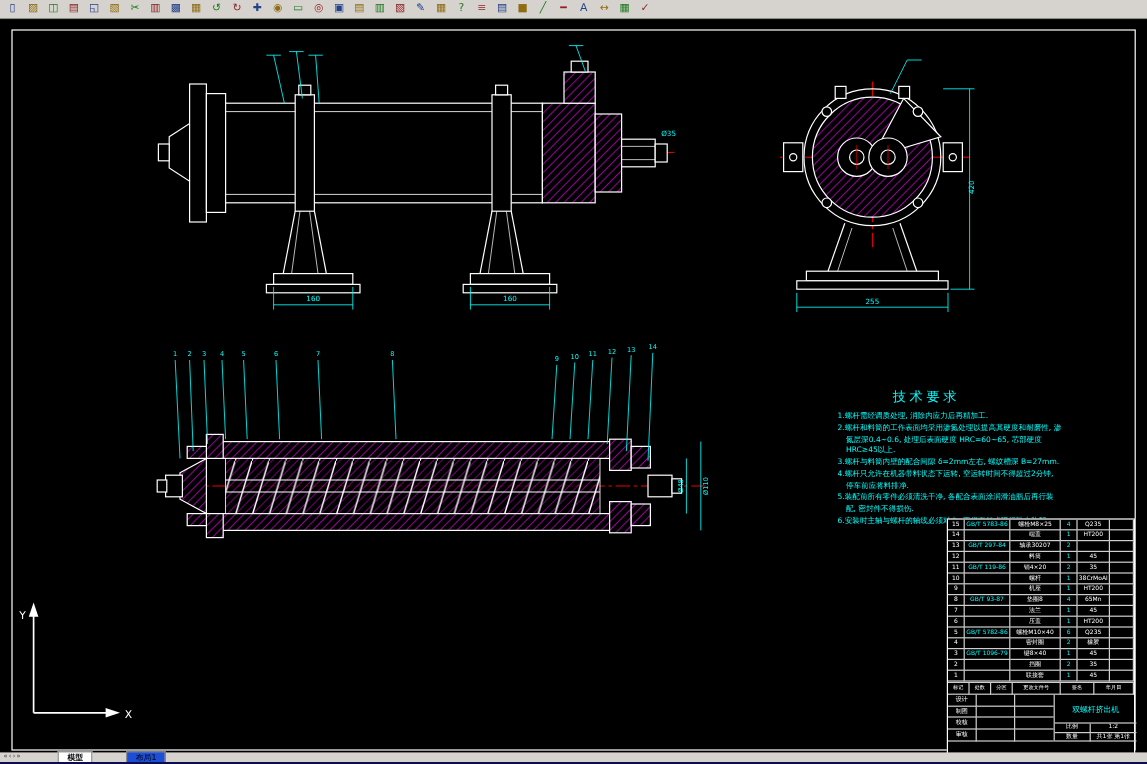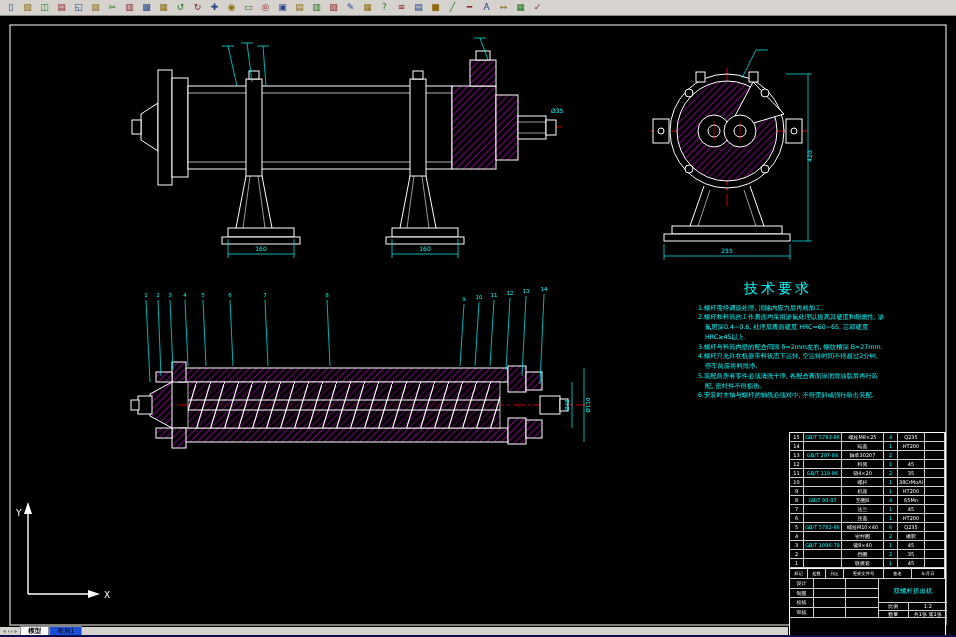--- a/index.html
+++ b/index.html
@@ -18,22 +18,22 @@
   .tb-icon:nth-child(4n)  { color:#8c2424; }
 
   
   .canvas { position:absolute; top:16px; left:0; width:956px; height:611px;
             background:#000; }
   svg.draw { position:absolute; left:0; top:0; }
 
   
   .tech { position:absolute; left:698px; top:262px; width:188px;
           color:#00ffff; font-size:6.3px; line-height:1.55; }
-  .tech .tr-title { font-size:14px; letter-spacing:3px; padding-left:46px;
-                    margin-bottom:3px; }
+  .tech .tr-title { font-size:11px; letter-spacing:3px; padding-left:46px;
+                    margin-bottom:3px;margin-top:44px; }
   .tech .tr-item { padding-left:7px; text-indent:-7px; }
 
   
   .bom { position:absolute; left:789px; top:416px; width:157px; height:215px;
          color:#fff; font-size:5px; box-sizing:border-box;
          border:1px solid #fff; background:#000; }
   .parts { display:block; height:135px; overflow:hidden; }
   .p-row { display:grid; grid-template-columns:14px 38px 42px 14px 27px 20px;
            height:9px; box-sizing:border-box; }
   .p-row span { border-right:1px solid #cfcfcf; border-bottom:1px solid #cfcfcf;
@@ -61,23 +61,23 @@
              font-size:6.5px; border-bottom:1px solid #cfcfcf; overflow:hidden;
              box-sizing:border-box; }
   .tb-meta { display:flex; height:7.5px; box-sizing:border-box; }
   .tb-meta span { line-height:7px; text-align:center; overflow:hidden;
                   border-right:1px solid #cfcfcf; border-bottom:1px solid #cfcfcf;
                   box-sizing:border-box; }
   .tb-meta span:nth-child(1){ width:30px; }
   .tb-meta span:nth-child(2){ width:39px; border-right:none; }
 
   
-  .tabbar { position:absolute; top:627px; left:0; width:788px; height:8px;
+  .tabbar { position:absolute; top:627px; left:0; width:956px; height:8px;
             background:#d6d3ce; display:flex; align-items:flex-end;
-            font-size:6.5px; color:#000; }
+            font-size:6.5px; color:#000;gap:28px; }
   .tab-nav { display:flex; gap:1px; padding:0 3px; }
   .tab-nav span { font-size:5.5px; line-height:8px; color:#333; }
   .tab { padding:0 7px; height:8px; line-height:8px; background:#1d4ed8;
          border:1px solid #8a8a8a; border-bottom:none; }
   .tab.active { background:#ffffff; font-weight:bold; }
   .cmdline { position:absolute; top:635px; left:0; width:956px; height:2px;
              background:#0d0d4d; }
 </style>
 </head>
 <body>

